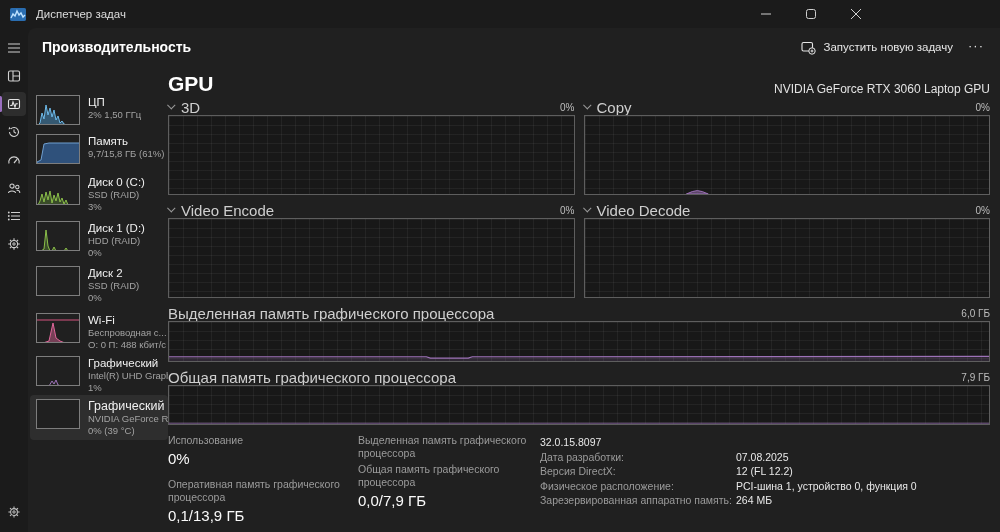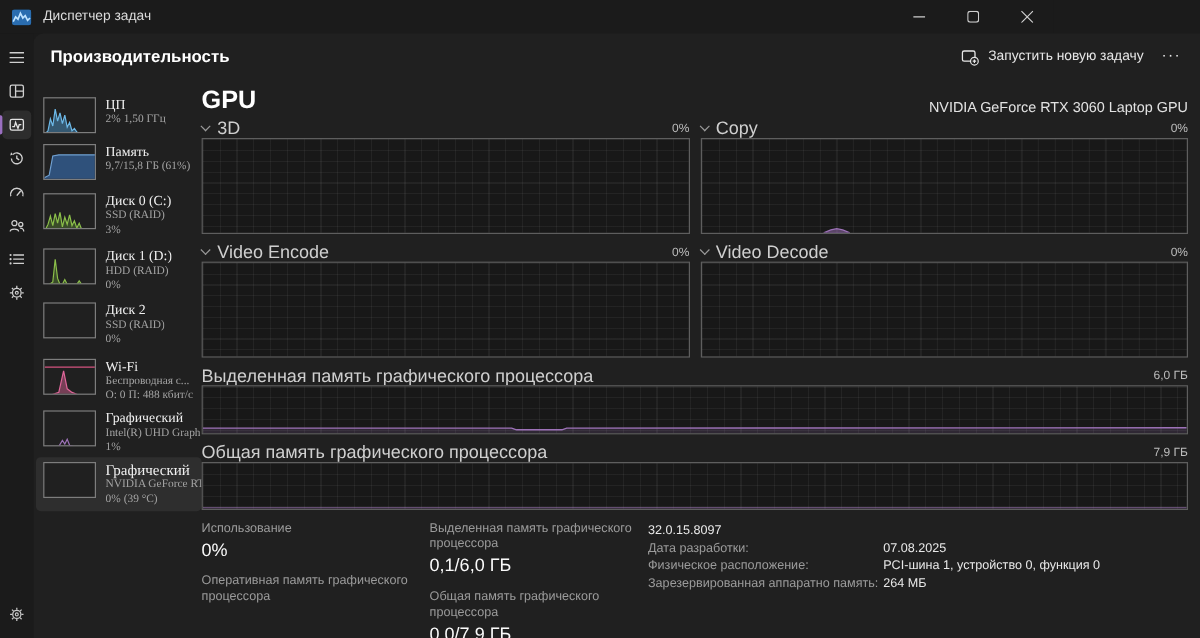--- a/index.html
+++ b/index.html
@@ -25,21 +25,21 @@
   .rail-item.sel::before { content:""; position:absolute; left:-3px; top:4px; width:3px; height:16px; border-radius:2px; background:#9a6fc0; }
   .rail-item.gear-bottom { position:absolute; bottom:8px; left:2px; margin:0; }
   
   .content { position:absolute; left:28px; top:28px; width:972px; height:504px; background:#202020; border-top-left-radius:8px; }
   .pagehead { position:absolute; left:0; top:0; width:972px; height:38px; display:flex; align-items:center; }
   .pagehead-title { font-size:14px; font-weight:bold; color:#ffffff; margin-left:14px; }
   .pagehead-actions { margin-left:auto; display:flex; align-items:center; margin-right:10px; }
   .runtask { display:flex; align-items:center; gap:7px; font-size:11.5px; color:#e6e6e6; padding:5px 9px; border-radius:4px; }
   .morebtn { width:28px; text-align:center; font-size:13px; color:#e6e6e6; letter-spacing:1px; padding:2px 0 6px 0; }
   
-  .sidebar { position:absolute; left:2px; top:23px; width:138px; height:466px;font-family:Liberation Serif, serif; }
+  .sidebar { position:absolute; left:2px; top:37px; width:138px; height:466px; }
   .side-item { position:absolute; left:0; width:138px; display:flex; gap:8px; border-radius:4px; padding:4px 0 4px 6px; }
   .side-item.sel { background:#2e2e2e; }
   .thumb { width:44px; height:30px; border:1px solid #7d7d7d; background:#202020; flex:0 0 auto; position:relative; overflow:hidden; }
   .thumb svg { position:absolute; left:0; top:0; }
   .side-text { min-width:0; line-height:12px; }
   .side-title { font-size:11.5px; color:#f0f0f0; line-height:14px; white-space:nowrap; overflow:hidden; }
   .side-sub { font-size:9.5px; color:#a3a3a3; line-height:11.5px; white-space:nowrap; overflow:hidden; }
   
   .main { position:absolute; left:140px; top:40px; width:822px; }
   .gpu-headrow { display:flex; align-items:flex-end; height:28px; margin-bottom:4px; }
@@ -350,37 +350,41 @@
           <polyline points="0,39.2 822,39.2" fill="none" stroke="rgba(157,114,184,0.7)" stroke-width="1"></polyline>
         </svg>
       </div>
     </div>
 
     <div class="stats">
       <div class="scol1">
         <div class="stat-label">Использование</div>
         <div class="stat-value">0%</div>
         <div class="stat-label">Оперативная память графического процессора</div>
+        <div class="stat-value">0,1/13,9 ГБ</div>
       </div>
       <div class="scol2">
         <div class="stat-label">Выделенная память графического процессора</div>
-        <div class="stat-value">0,1/6,0 ГБ</div>
         <div class="stat-label">Общая память графического процессора</div>
         <div class="stat-value">0,0/7,9 ГБ</div>
 
       </div>
       <div class="scol3">
         <div class="drow">
           <span class="dv">32.0.15.8097</span>
         </div>
         <div class="drow">
           <span class="dl">Дата разработки:</span>
           <span class="dv">07.08.2025</span>
         </div>
         <div class="drow">
+          <span class="dl">Версия DirectX:</span>
+          <span class="dv">12 (FL 12.2)</span>
+        </div>
+        <div class="drow">
           <span class="dl">Физическое расположение:</span>
           <span class="dv">PCI-шина 1, устройство 0, функция 0</span>
         </div>
         <div class="drow">
           <span class="dl">Зарезервированная аппаратно память:</span>
           <span class="dv">264 МБ</span>
         </div>
       </div>
     </div>
 

